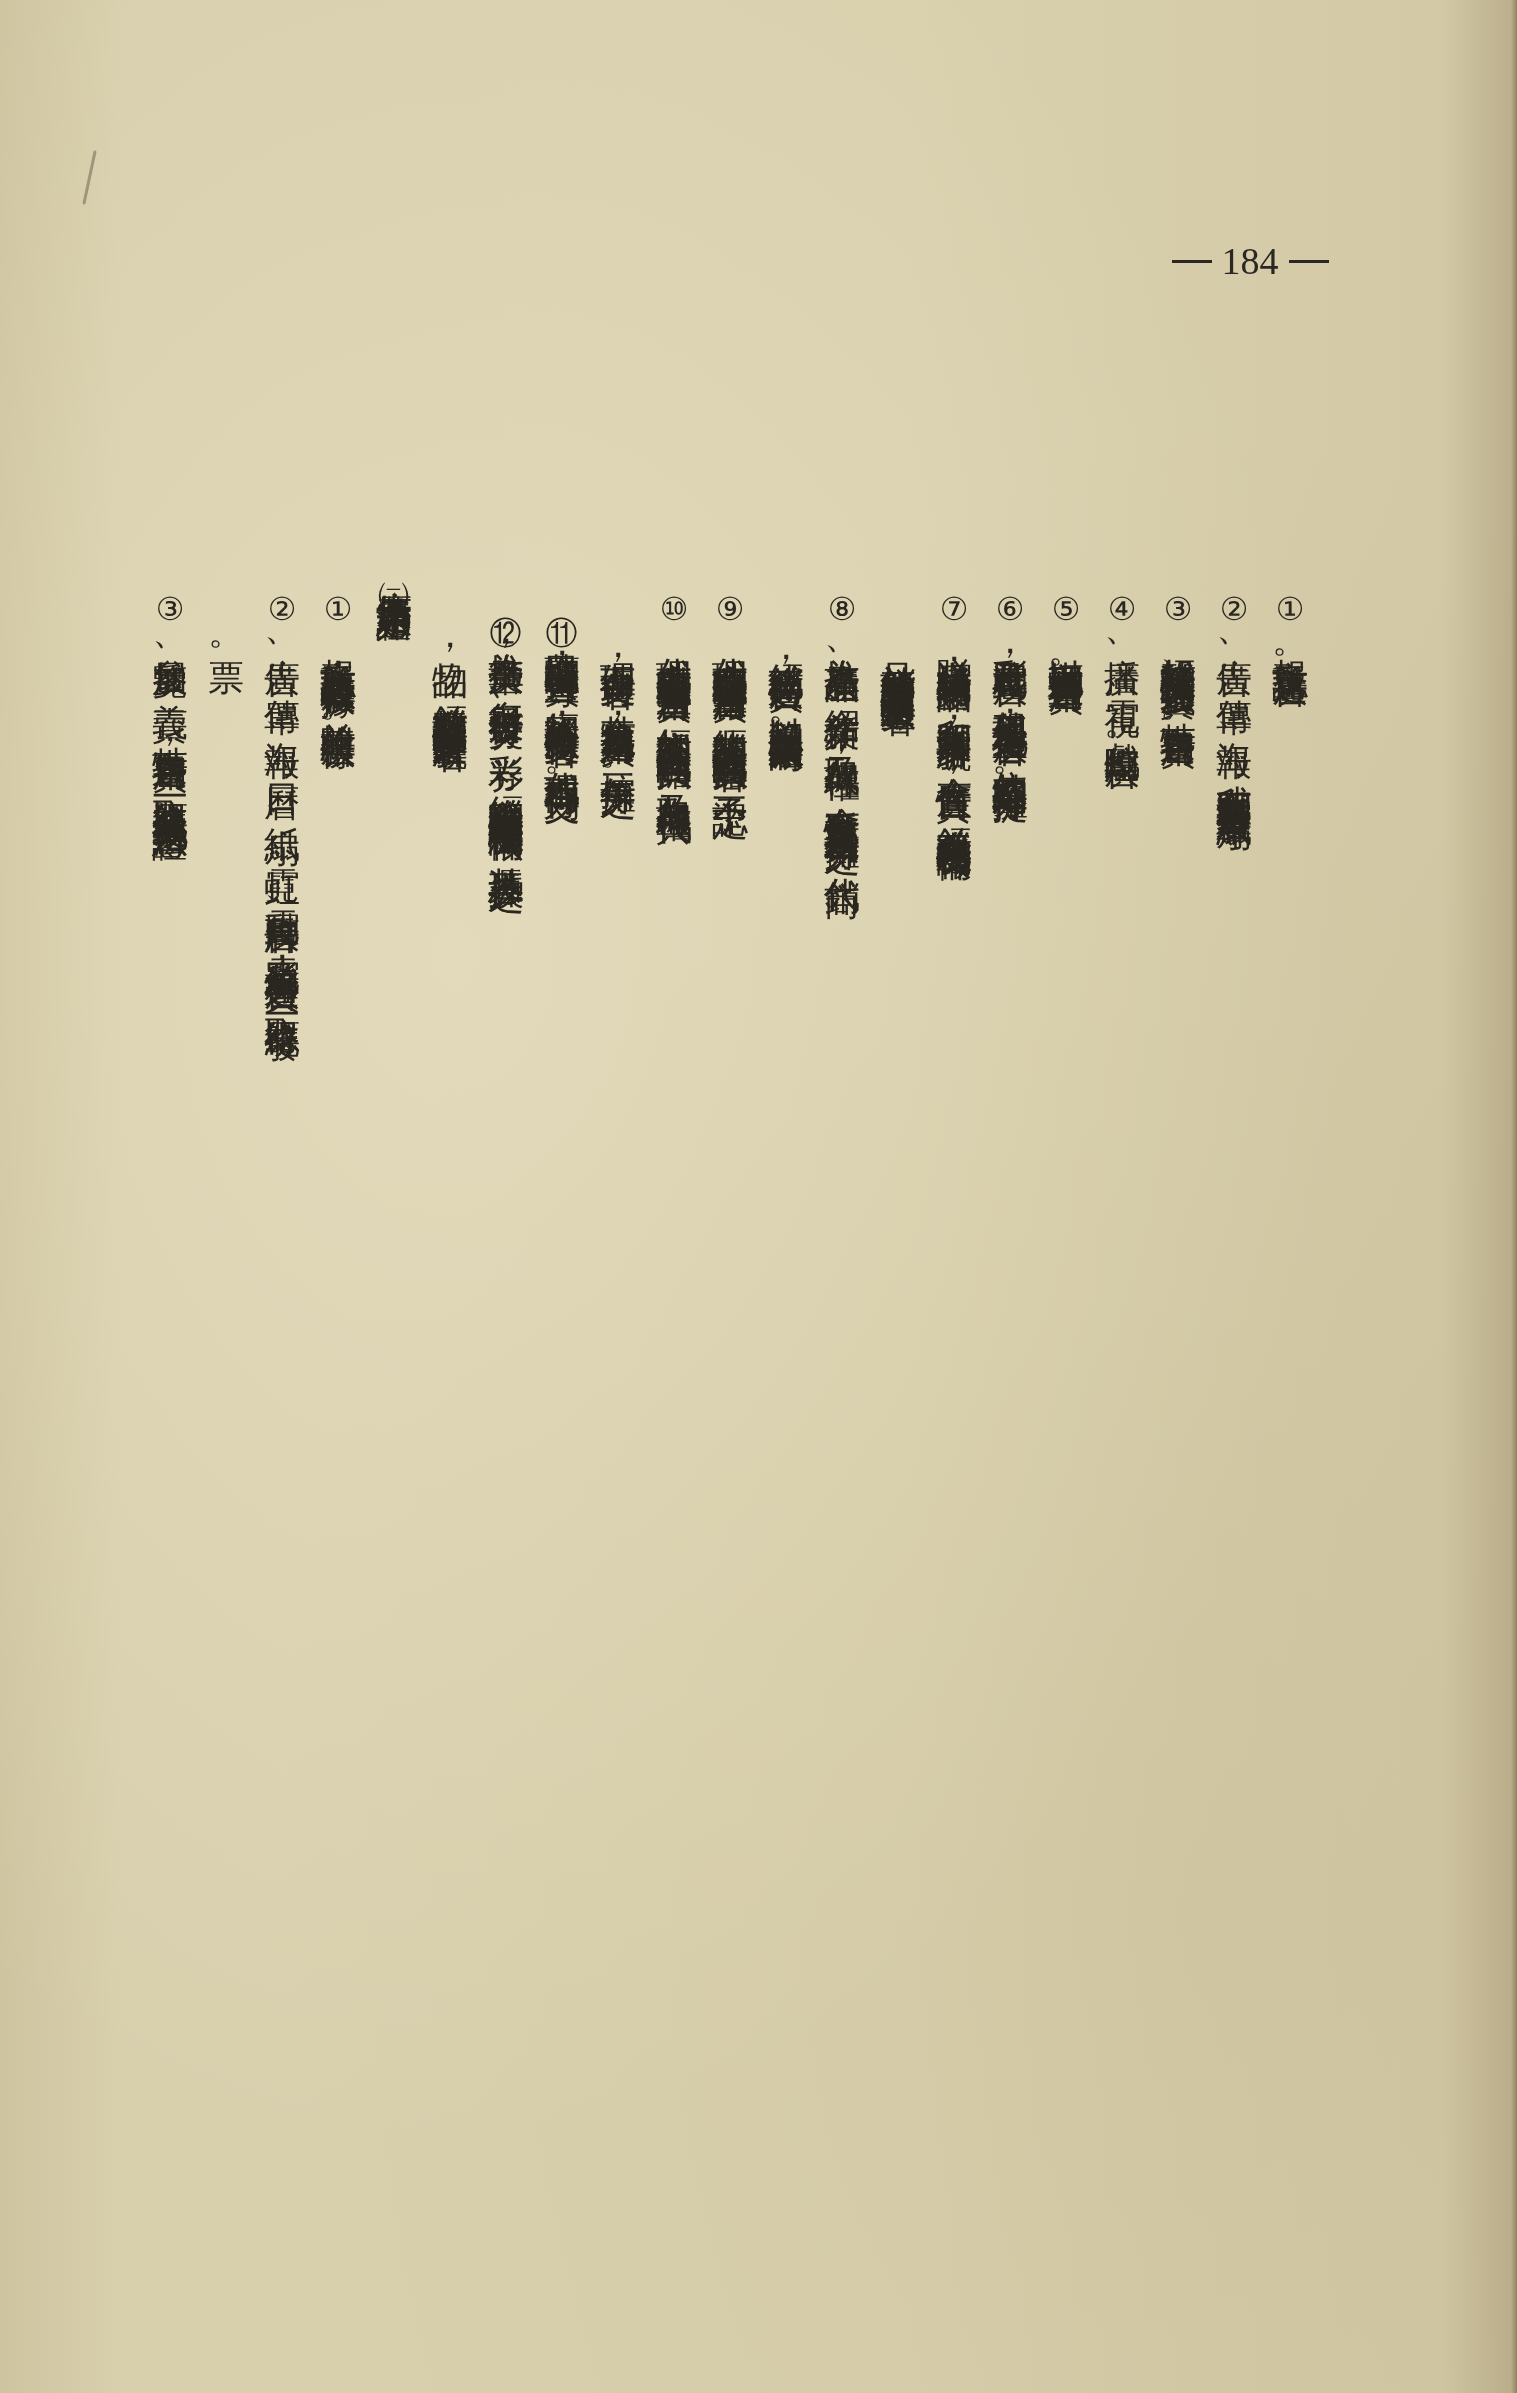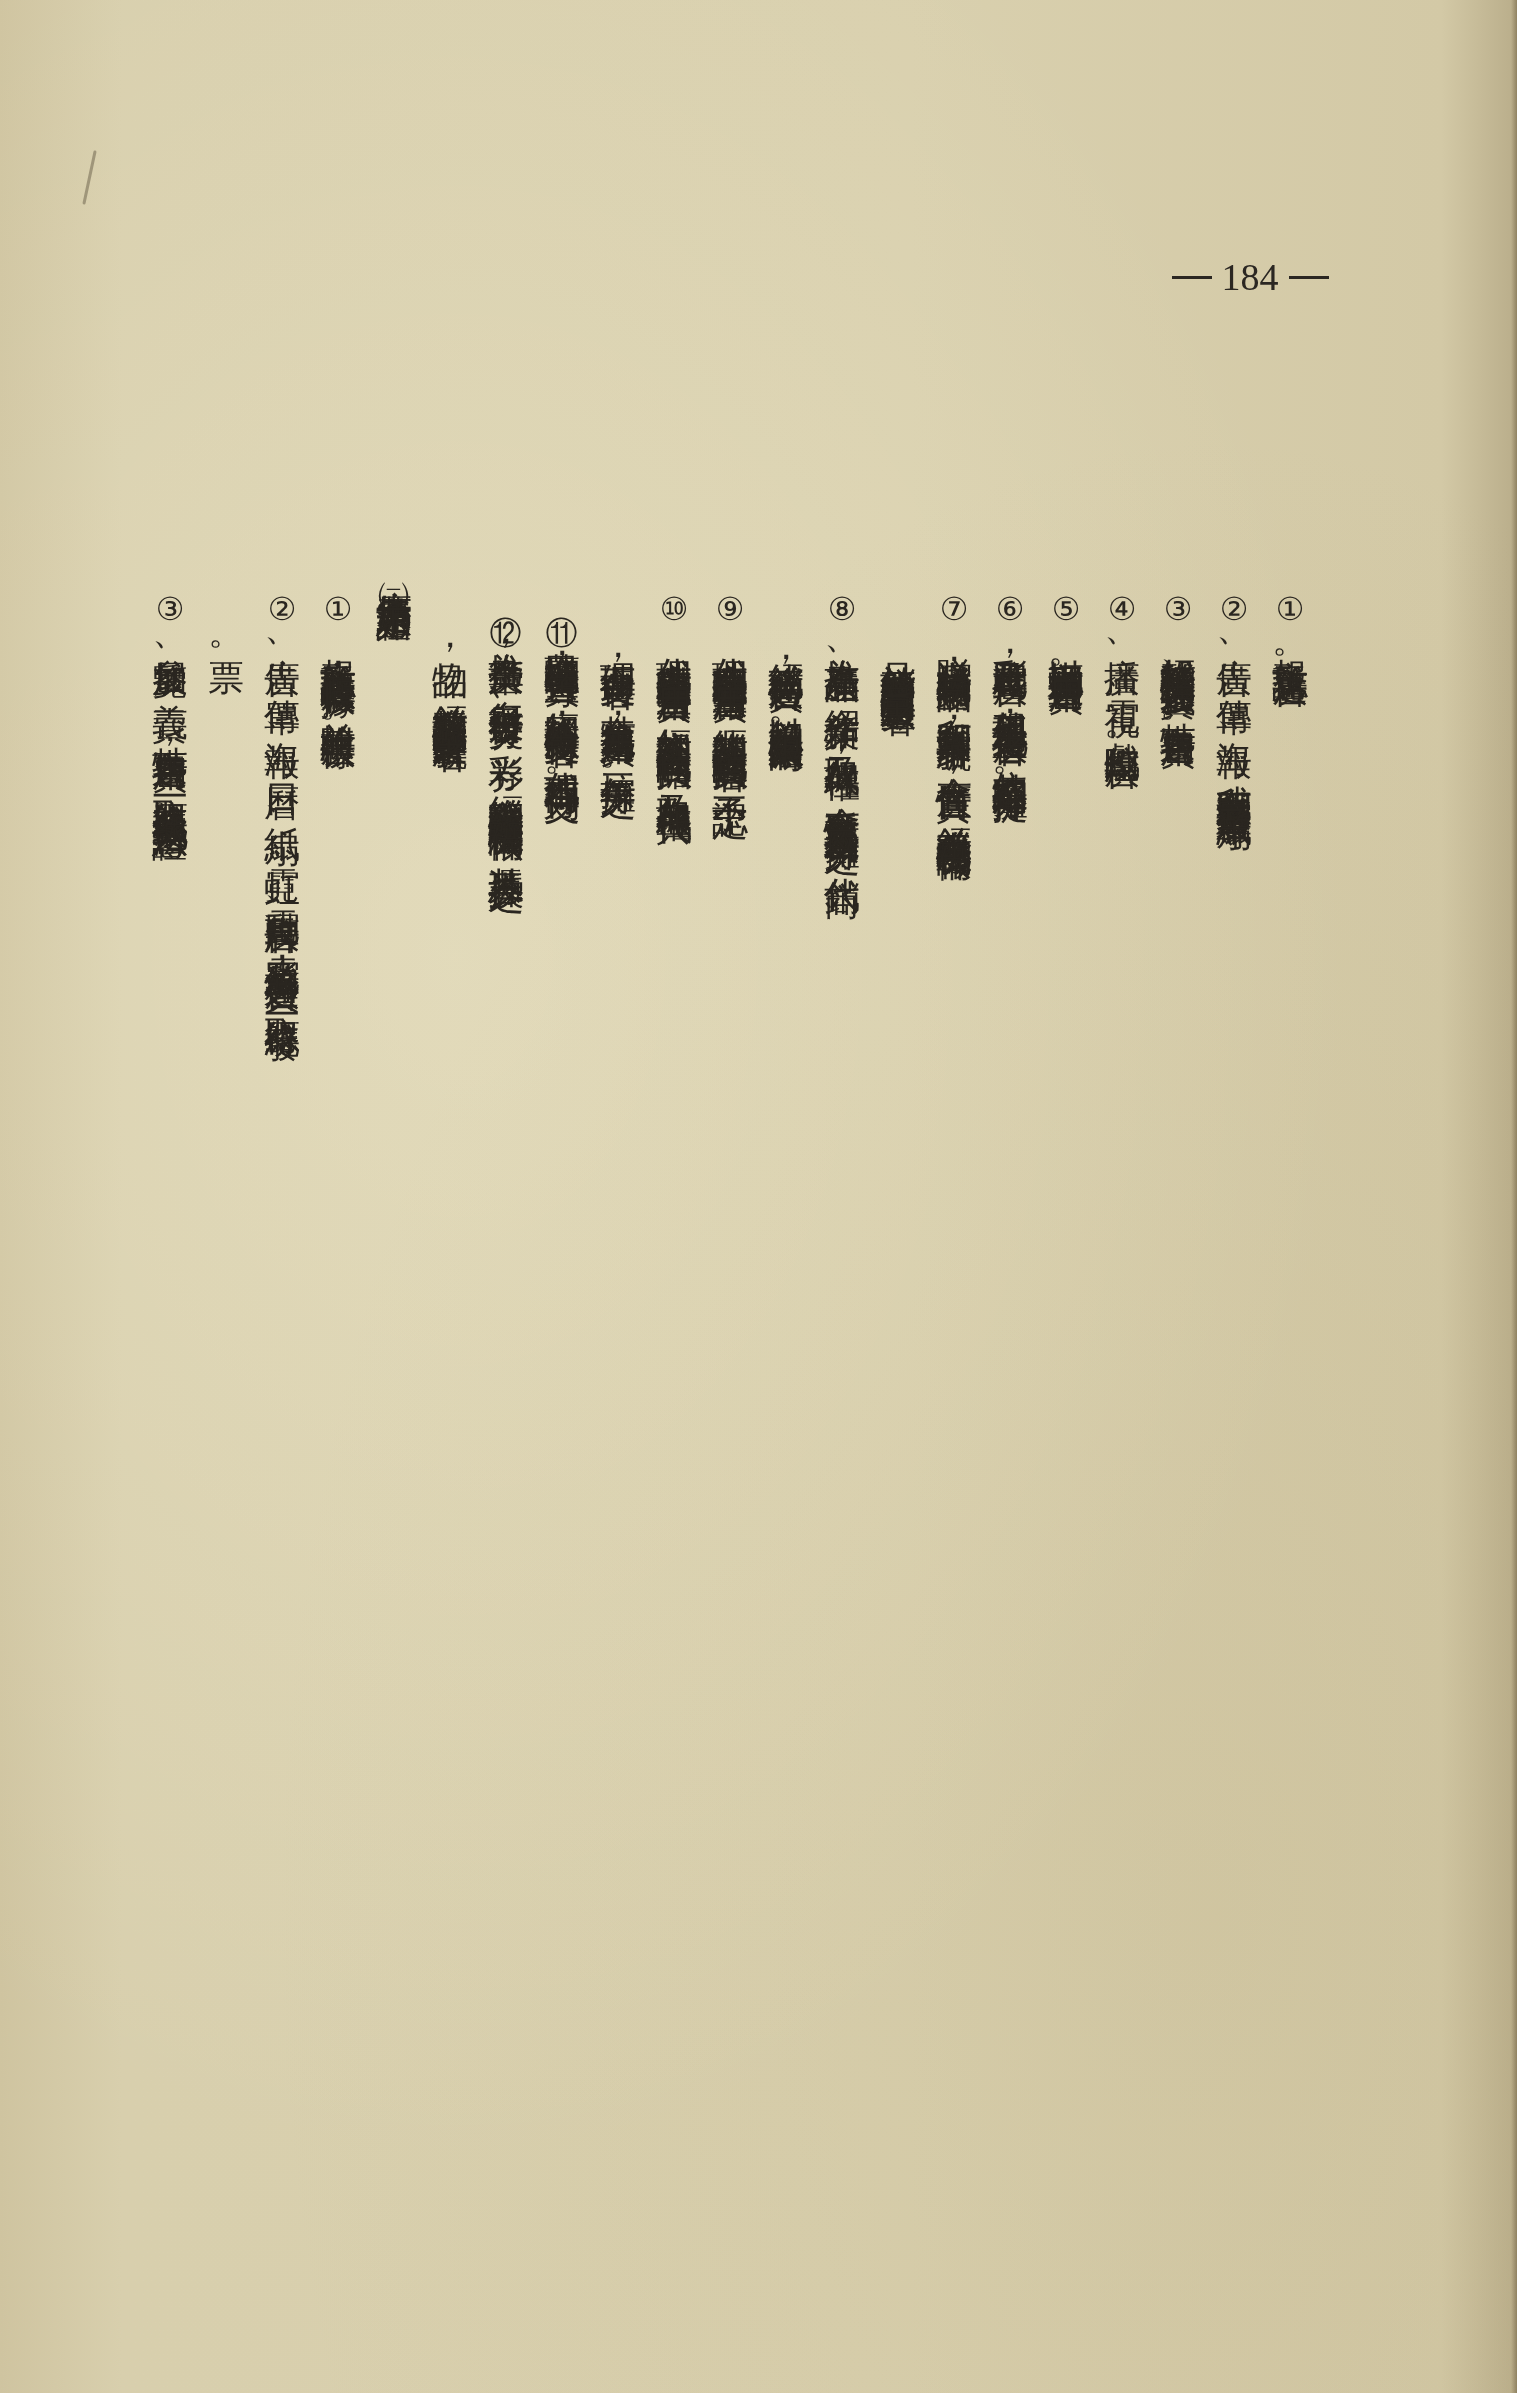--- a/index.html
+++ b/index.html
@@ -26,21 +26,21 @@
   }
   .right-edge {
     position: absolute;
     right: 0; top: 0;
     width: 6px; height: 2393px;
     background: linear-gradient(90deg, rgba(120,105,75,0.0), rgba(110,95,65,0.55));
   }
   .page-number {
     position: absolute;
     left: 1150px;
-    top: 252px;
+    top: 236px;
     width: 200px;
     height: 50px;
     display: flex;
     align-items: center;
     justify-content: center;
     gap: 10px;
     font-family: "Liberation Serif", "DejaVu Serif", serif;
     font-size: 38px;
     color: #2b2722;
   }

